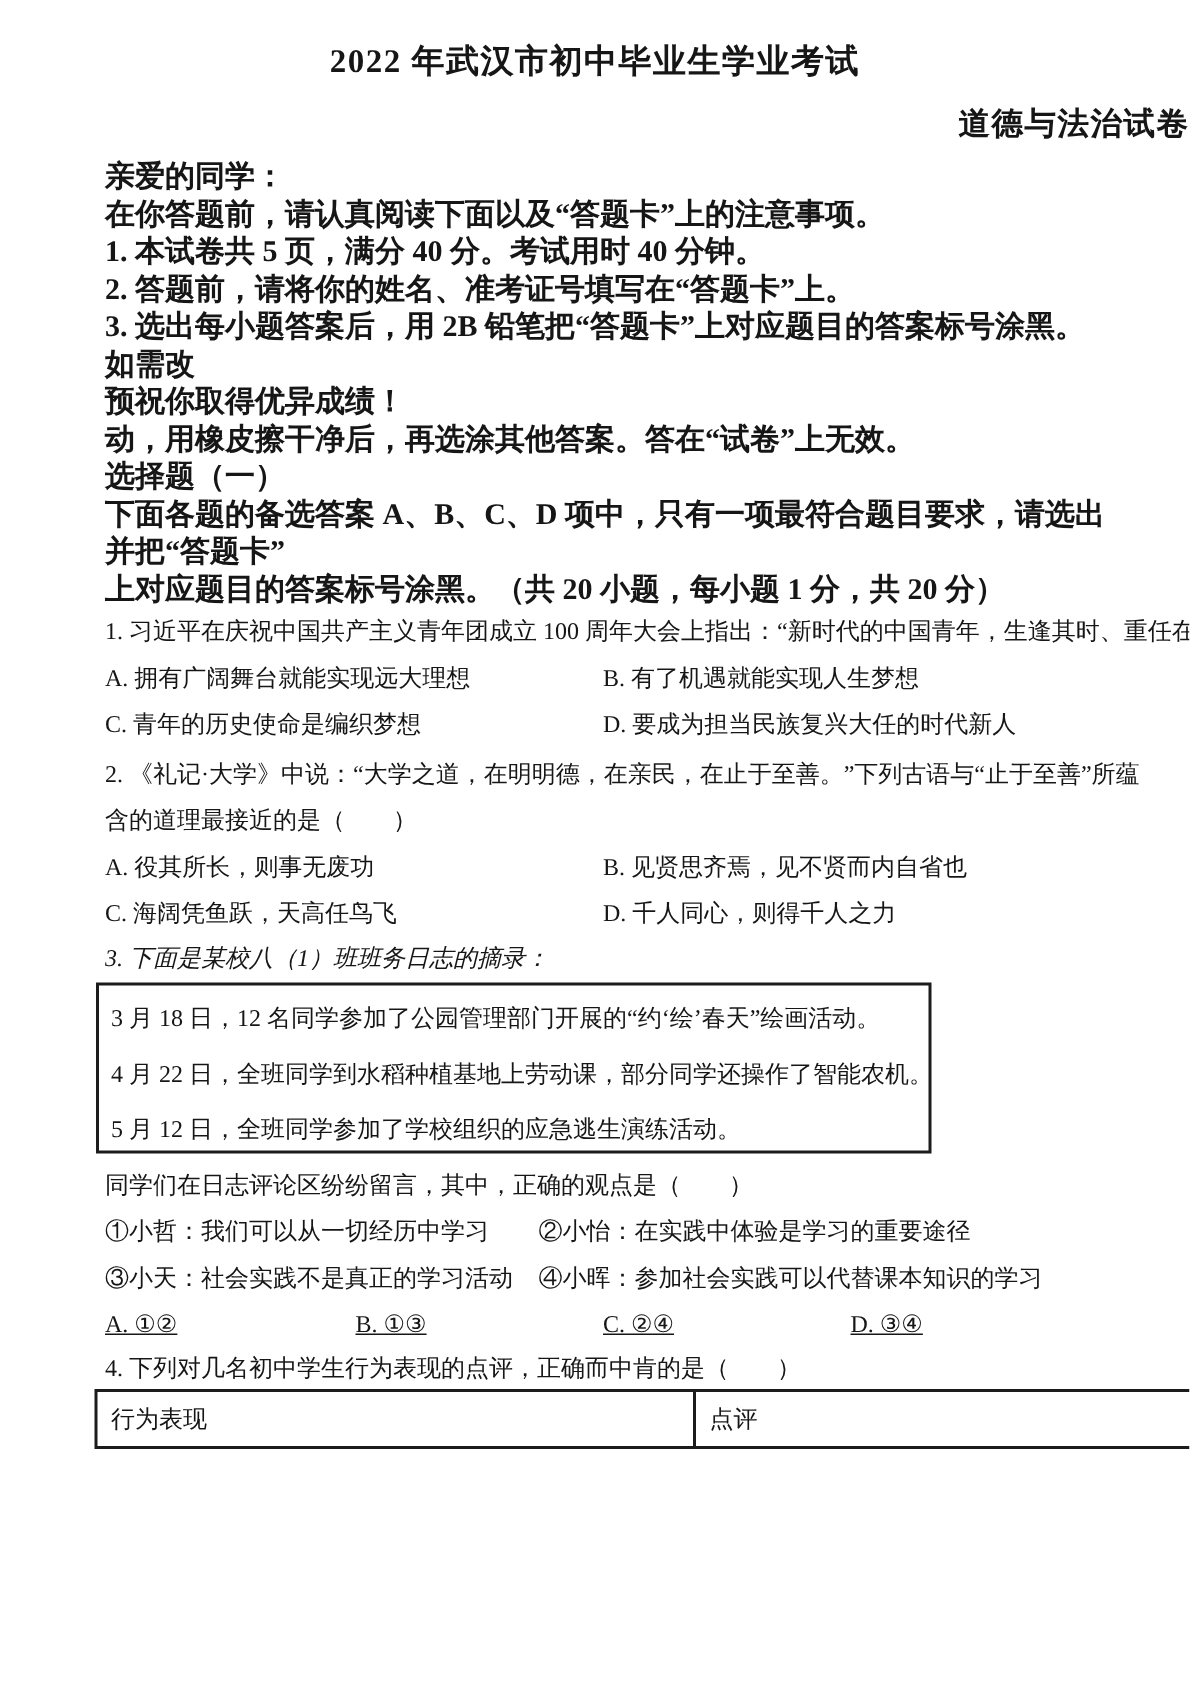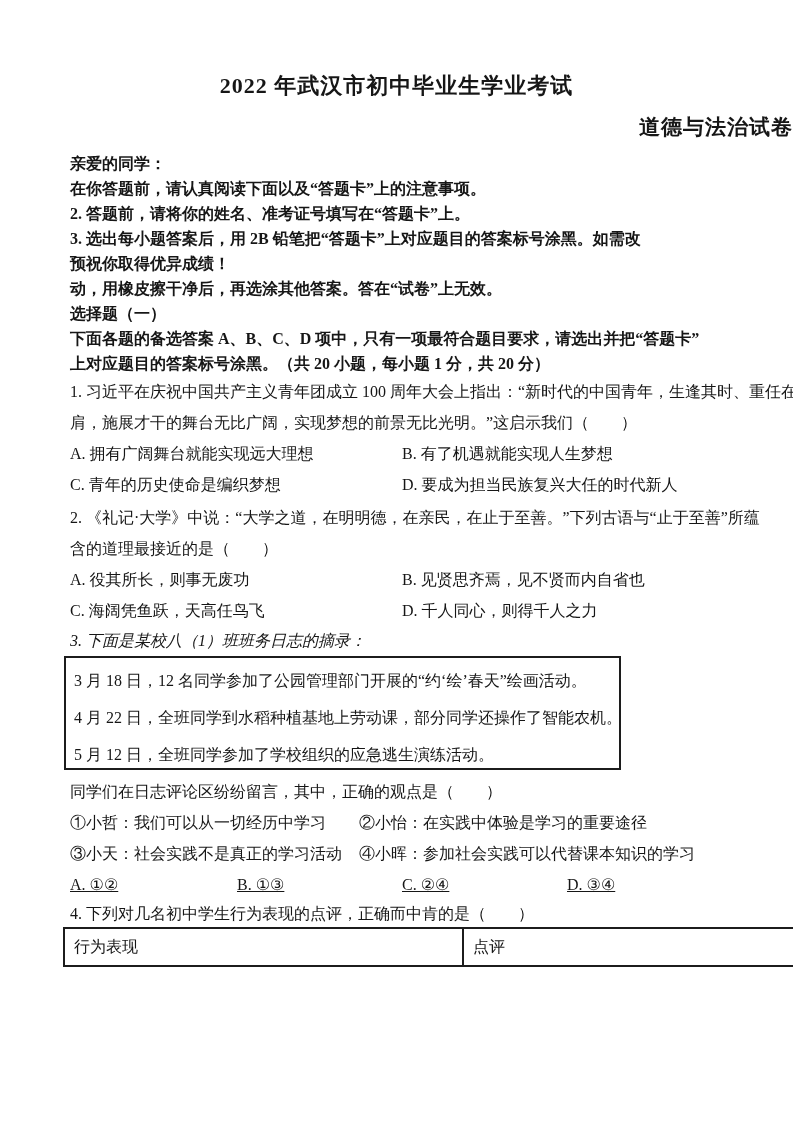--- a/index.html
+++ b/index.html
@@ -10,39 +10,39 @@
     margin: 0 auto;
     background: #ffffff;
     color: #161616;
     font-family: "Liberation Serif", "DejaVu Serif", serif;
     overflow: hidden;
   }
   .content { padding: 0 53px 0 70px; }
 
   .title {
     margin: 0;
-    padding-top: 73px;
+    padding-top: 28px;
     font-size: 22px;
     line-height: 26px;
     font-weight: 700;
     text-align: center;
     letter-spacing: 1px;
   }
   .subtitle {
     margin: 16px 0 0 0;
     font-size: 21px;
     line-height: 24px;
     font-weight: 700;
     text-align: right;
     letter-spacing: 1px;
   }
 
   .notice {
     margin-top: 12px;
-    font-size: 16px;
+    font-size: 20px;
     font-weight: 700;
   }
   .notice .line { line-height: 25px; }
 
   .q { font-size: 16px; font-weight: 400; }
   .q .row { line-height: 31px; white-space: nowrap; }
 
   .q1 { margin-top: 0; }
   .q2 { margin-top: 2px; }
 
@@ -111,32 +111,32 @@
 
 <div class="page">
   <h1 class="title">2022 年武汉市初中毕业生学业考试</h1>
   <h2 class="subtitle">道德与法治试卷</h2>
 
   <div class="content">
 
     <div class="notice">
       <div class="line">亲爱的同学：</div>
       <div class="line">在你答题前，请认真阅读下面以及“答题卡”上的注意事项。</div>
+      <div class="line">1. 本试卷共 5 页，满分 40 分。考试用时 40 分钟。</div>
       <div class="line">2. 答题前，请将你的姓名、准考证号填写在“答题卡”上。</div>
       <div class="line">3. 选出每小题答案后，用 2B 铅笔把“答题卡”上对应题目的答案标号涂黑。如需改</div>
       <div class="line">预祝你取得优异成绩！</div>
       <div class="line">动，用橡皮擦干净后，再选涂其他答案。答在“试卷”上无效。</div>
       <div class="line">选择题（一）</div>
       <div class="line">下面各题的备选答案 A、B、C、D 项中，只有一项最符合题目要求，请选出并把“答题卡”</div>
       <div class="line">上对应题目的答案标号涂黑。（共 20 小题，每小题 1 分，共 20 分）</div>
     </div>
 
     <div class="q q1">
       <div class="row">1. 习近平在庆祝中国共产主义青年团成立 100 周年大会上指出：“新时代的中国青年，生逢其时、重任在</div>
-      <div class="row">肩，施展才干的舞台无比广阔，实现梦想的前景无比光明。”这启示我们（　　）</div>
       <div class="opt-grid">
         <span>A. 拥有广阔舞台就能实现远大理想</span>
         <span>B. 有了机遇就能实现人生梦想</span>
       </div>
       <div class="opt-grid">
         <span>C. 青年的历史使命是编织梦想</span>
         <span>D. 要成为担当民族复兴大任的时代新人</span>
       </div>
     </div>
 

